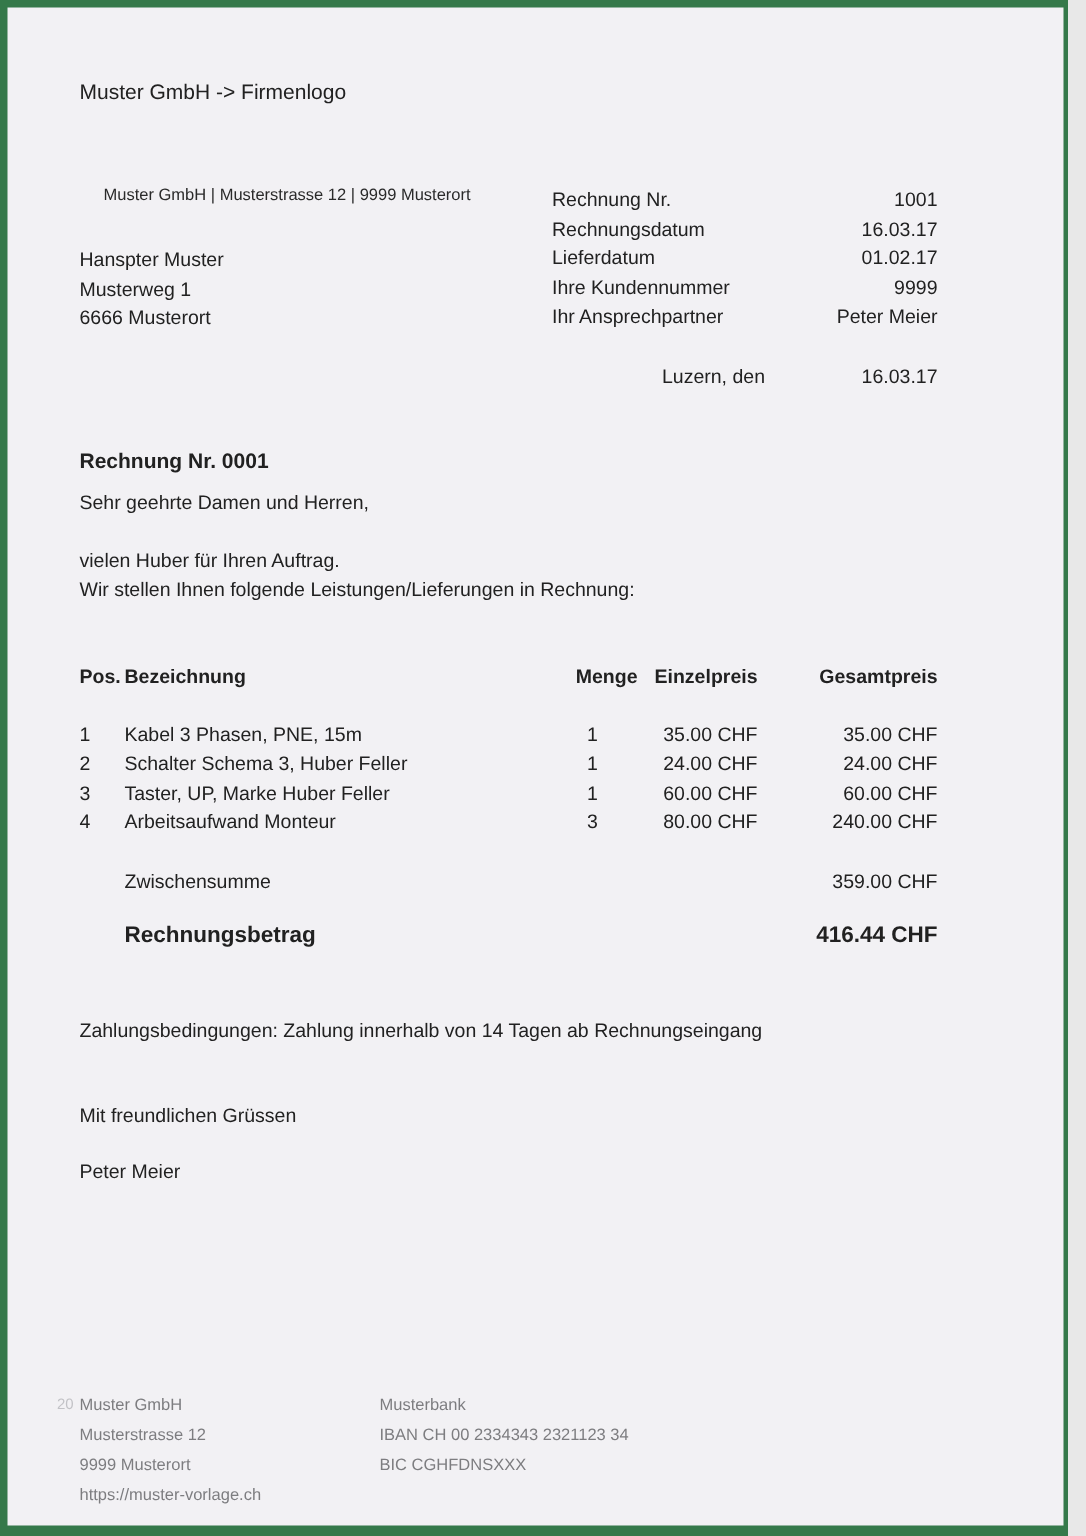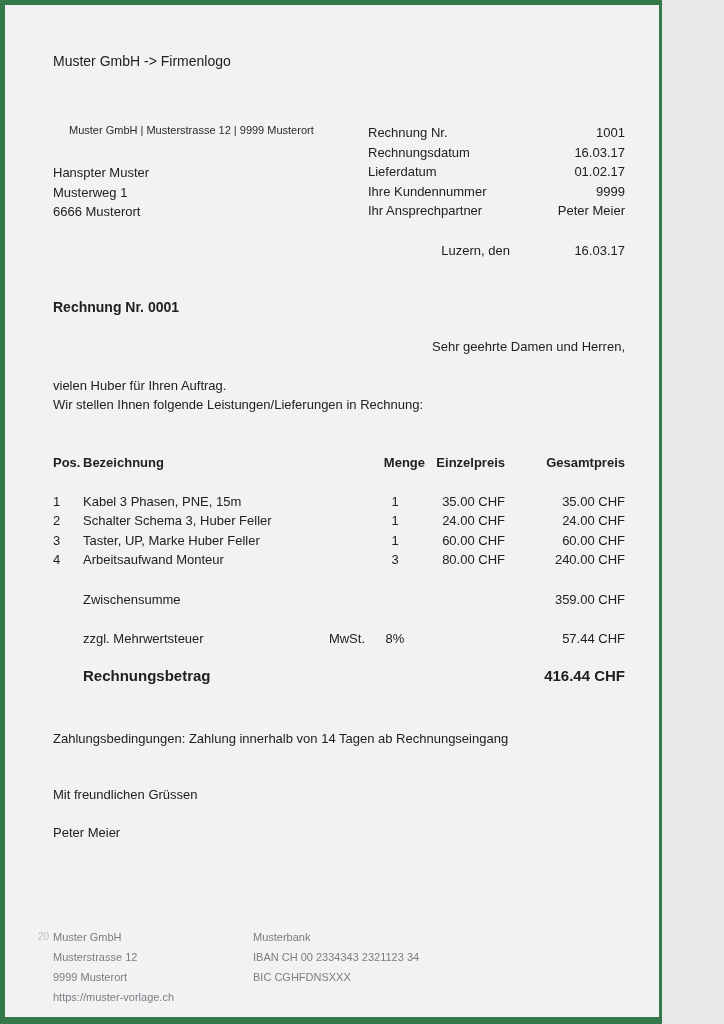--- a/index.html
+++ b/index.html
@@ -1,21 +1,21 @@
 <!DOCTYPE html>
 <html><head>
 <meta charset="utf-8">
 <style>
   * { margin: 0; padding: 0; box-sizing: border-box; }
   html, body { background: #e8e8e8; }
   body { font-family: "Liberation Sans", sans-serif; }
 
   .page {
     position: relative;
-    width: 662px;
+    width: 712px;
     height: 1024px;
     background: #f2f1f4;
     border-style: solid;
     border-color: #35794a;
     border-width: 5px 3px 7px 5px;
     color: #212121;
     overflow: hidden;
   }
 
   .content {
@@ -36,21 +36,21 @@
   .sender-line { font-size: 11px; line-height: 14px; color: #2a2a2a; padding-left: 16px; }
   .recipient { margin-top: 26px; }
   .meta-col { width: 257px; flex: 0 0 257px; }
   .meta-row { display: flex; justify-content: space-between; }
   .meta-value { text-align: right; }
 
   .date-line { margin-top: 19px; display: flex; justify-content: flex-end; }
   .date-line .date-value { width: 115px; text-align: right; }
 
   .doc-title { margin-top: 37px; font-weight: bold; font-size: 14px; line-height: 20px; }
-  .salutation { margin-top: 20px; text-align: right; }
+  .salutation { margin-top: 8px; }
   .intro { margin-top: 19px; }
 
   .items { margin-top: 38px; }
   .tgrid {
     display: grid;
     grid-template-columns: 30px 1fr 60px 60px 80px 120px;
     line-height: 19.5px;
   }
   .tgrid .c-pos { grid-column: 1; }
   .tgrid .c-desc { grid-column: 2; }
@@ -178,26 +178,20 @@
         <span class="c-qty">3</span>
         <span class="c-unit">80.00 CHF</span>
         <span class="c-total">240.00 CHF</span>
       </div>
 
       <div class="tgrid sum-row">
         <span class="c-desc">Zwischensumme</span>
         <span class="c-total">359.00 CHF</span>
       </div>
 
-      <div class="tgrid sum-row">
-        <span class="c-desc">zzgl. Mehrwertsteuer</span>
-        <span class="c-mwst">MwSt.</span>
-        <span class="c-qty">8%</span>
-        <span class="c-total">57.44 CHF</span>
-      </div>
 
       <div class="tgrid grand-row">
         <span class="c-desc">Rechnungsbetrag</span>
         <span class="c-total">416.44 CHF</span>
       </div>
     </div>
 
     <div class="payment-terms">Zahlungsbedingungen: Zahlung innerhalb von 14 Tagen ab Rechnungseingang</div>
 
     <div class="regards">Mit freundlichen Grüssen</div>

